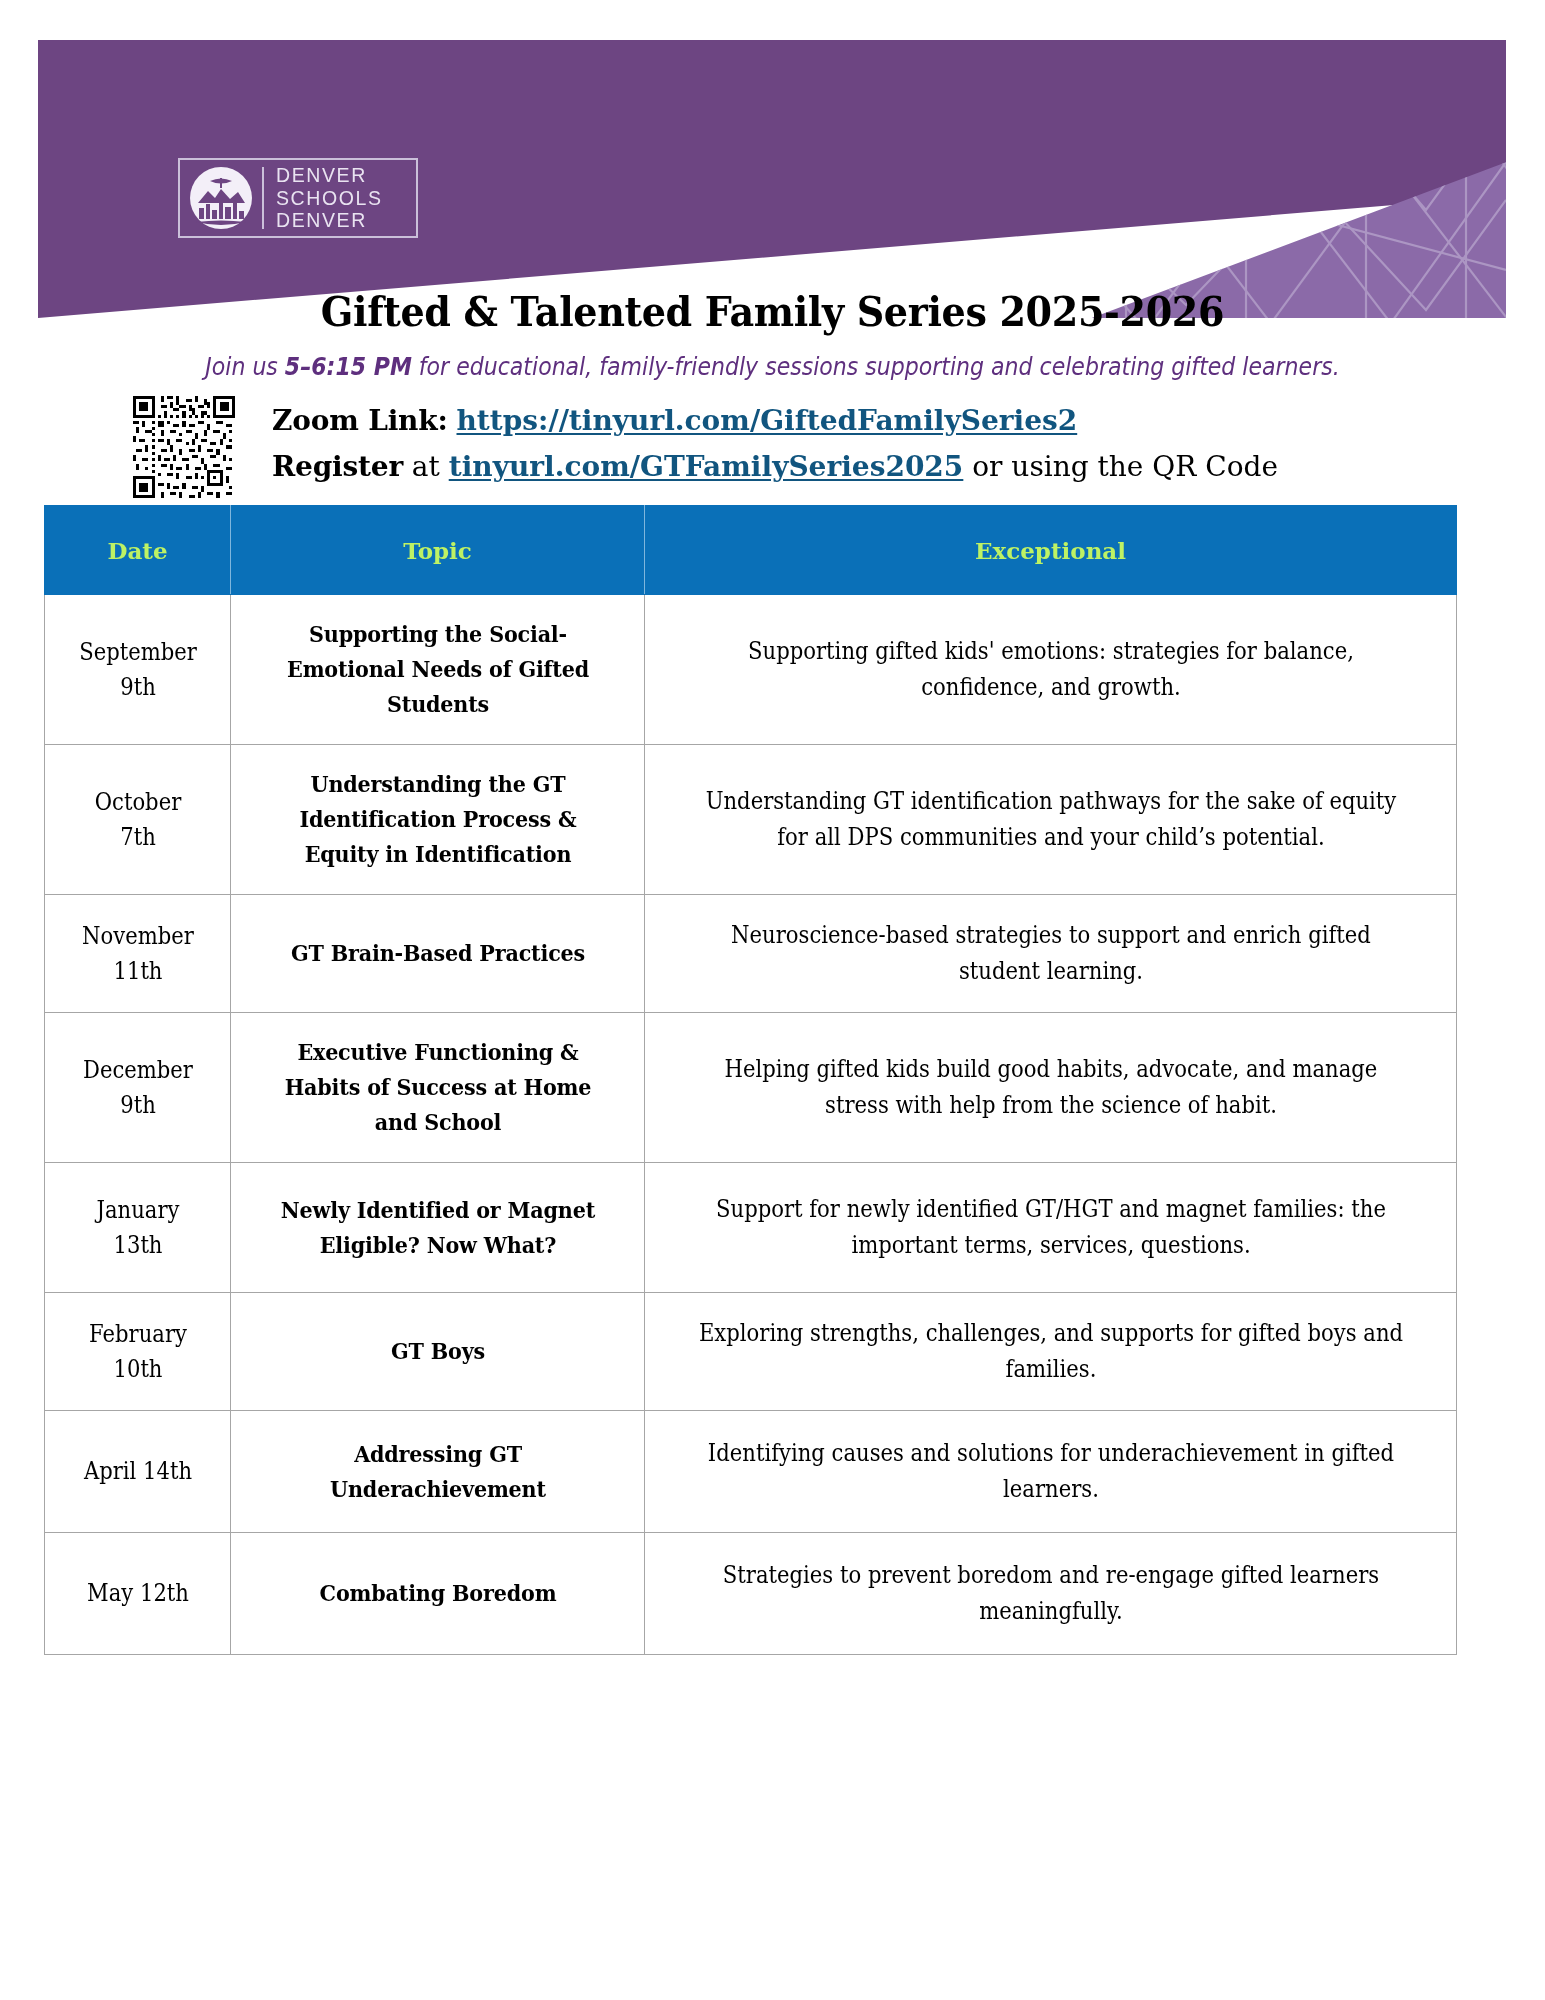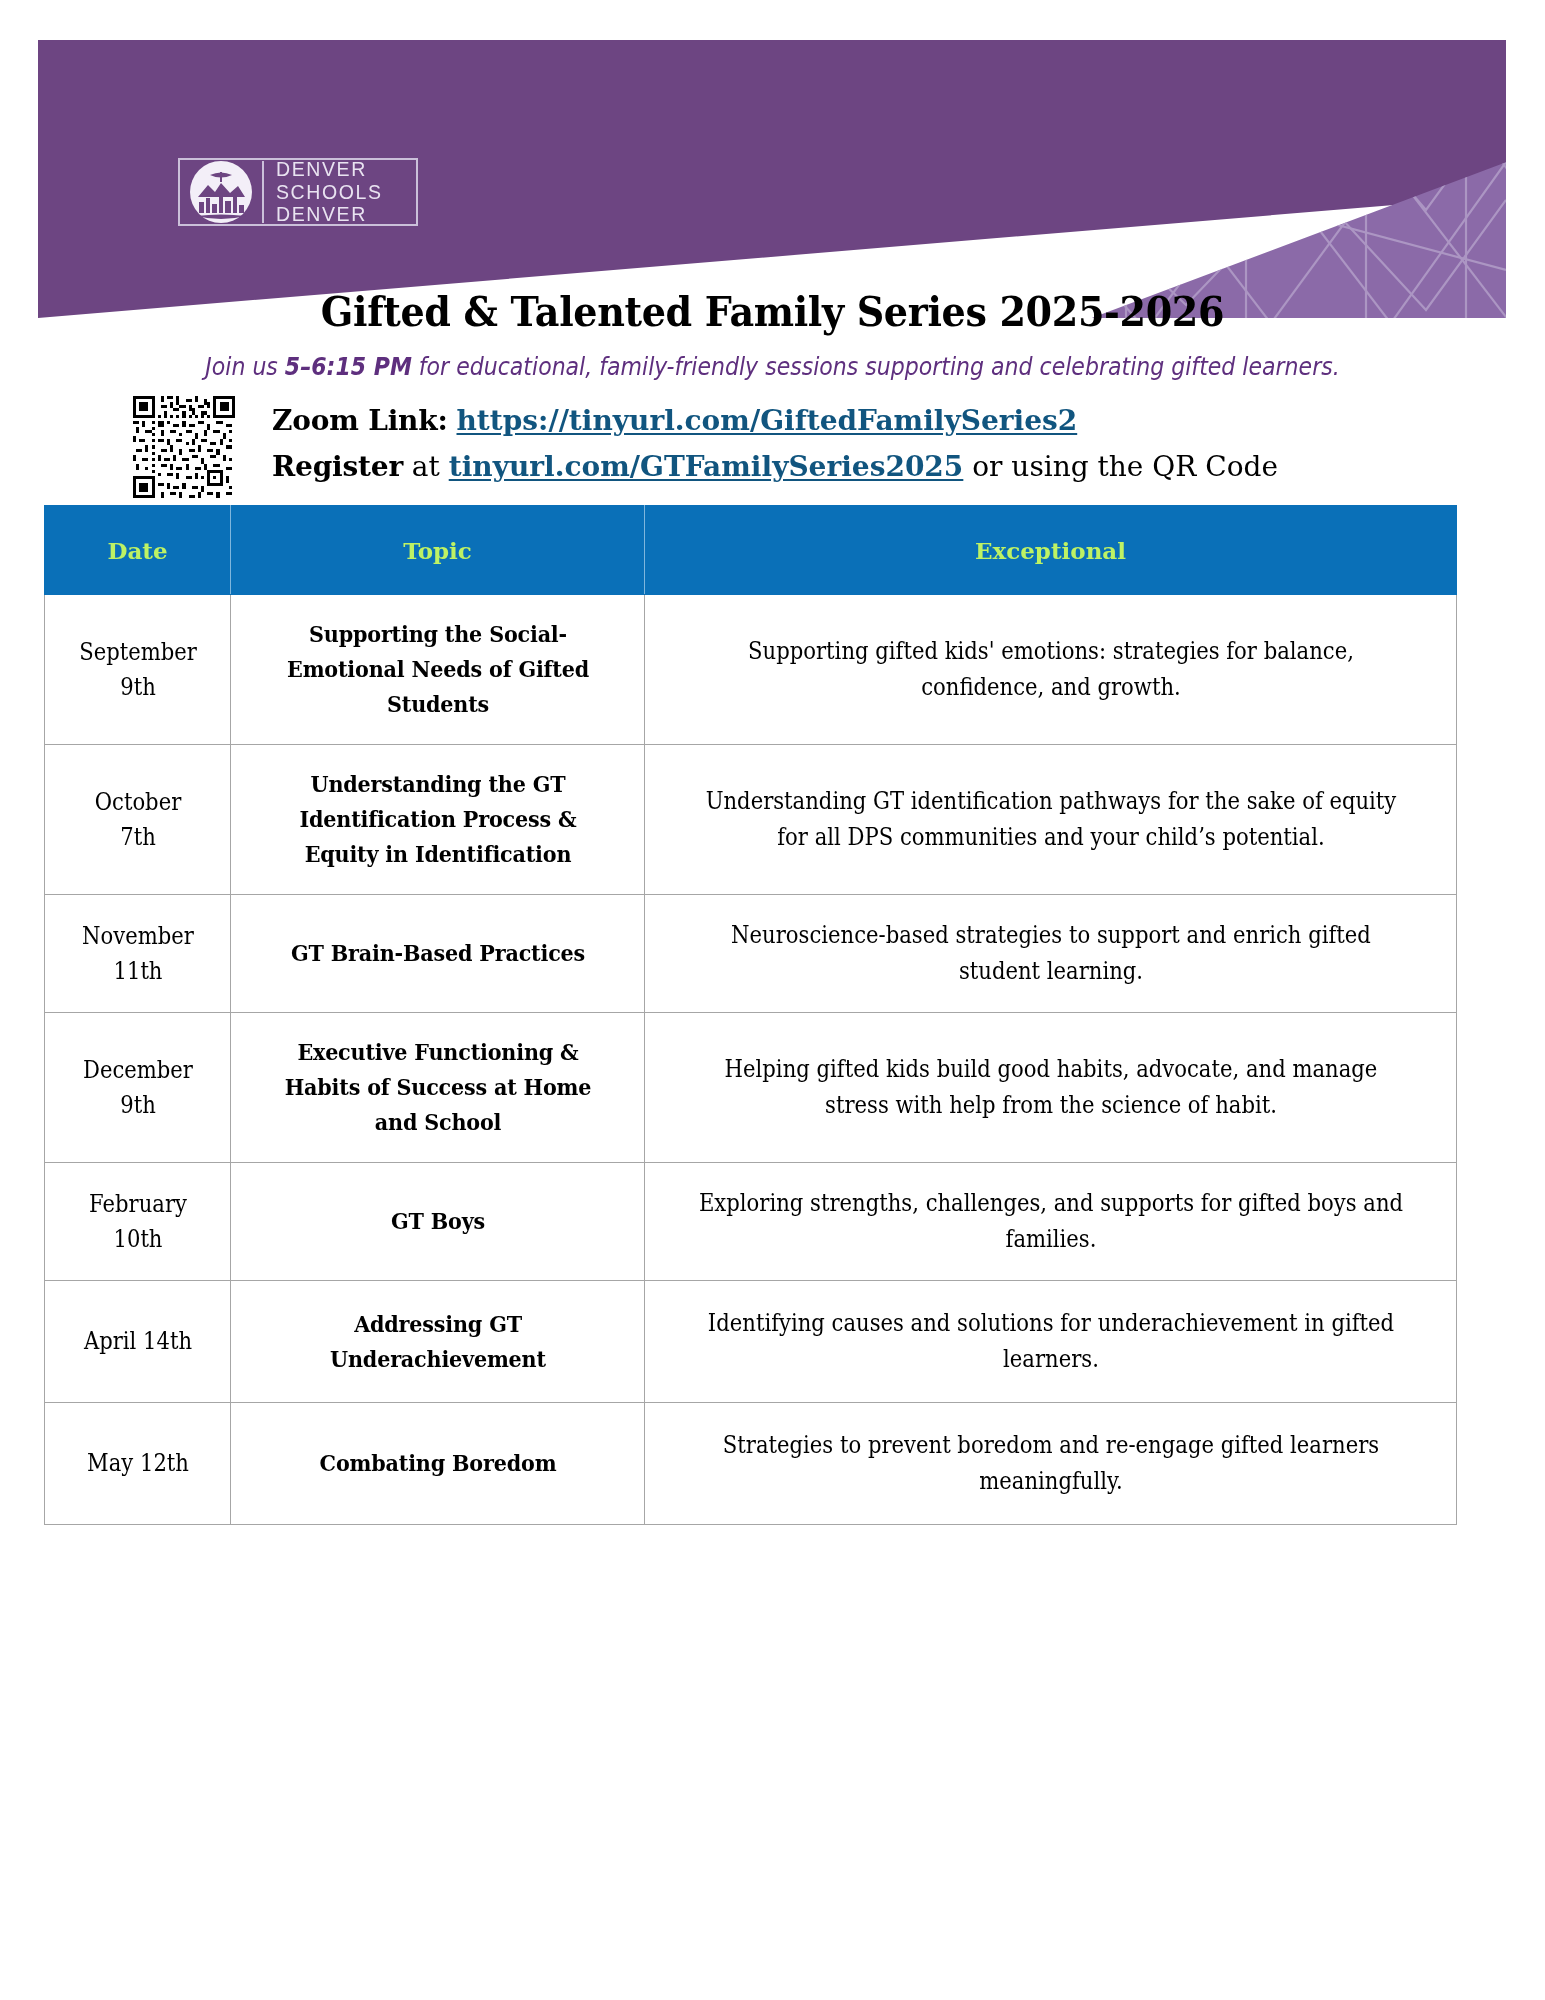--- a/index.html
+++ b/index.html
@@ -52,21 +52,21 @@
     opacity: 1;
   }
   .banner-mesh svg { display:block; width:100%; height:100%; }
 
   
   #logo-box {
     position: absolute;
     left: 140px;
     top: 118px;
     width: 240px;
-    height: 68px;
+    height: 80px;
     border: 2px solid #cbc0da;
     display: flex;
     align-items: center;
     box-sizing: border-box;
     padding: 0 8px;
   }
   #logo-mark {
     width: 66px;
     height: 66px;
     flex: 0 0 66px;
@@ -468,20 +468,25 @@
         <tr class="r2">
           <td class="date-cell">November<br>11th</td>
           <td class="topic-cell">GT Brain-Based Practices</td>
           <td class="desc-cell">Neuroscience-based strategies to support and enrich gifted student learning.</td>
         </tr>
         <tr class="r3">
           <td class="date-cell">December<br>9th</td>
           <td class="topic-cell">Executive Functioning &amp; Habits of Success at Home and School</td>
           <td class="desc-cell">Helping gifted kids build good habits, advocate, and manage stress with help from the science of habit.</td>
         </tr>
+        <tr class="r4">
+          <td class="date-cell">January<br>13th</td>
+          <td class="topic-cell">Newly Identified or Magnet Eligible?  Now What?</td>
+          <td class="desc-cell">Support for newly identified GT/HGT and magnet families: the important terms, services, questions.</td>
+        </tr>
         <tr class="r5">
           <td class="date-cell">February<br>10th</td>
           <td class="topic-cell">GT Boys</td>
           <td class="desc-cell">Exploring strengths, challenges, and supports for gifted boys and families.</td>
         </tr>
         <tr class="r7">
           <td class="date-cell">April 14th</td>
           <td class="topic-cell">Addressing GT Underachievement</td>
           <td class="desc-cell">Identifying causes and solutions for underachievement in gifted learners.</td>
         </tr>

